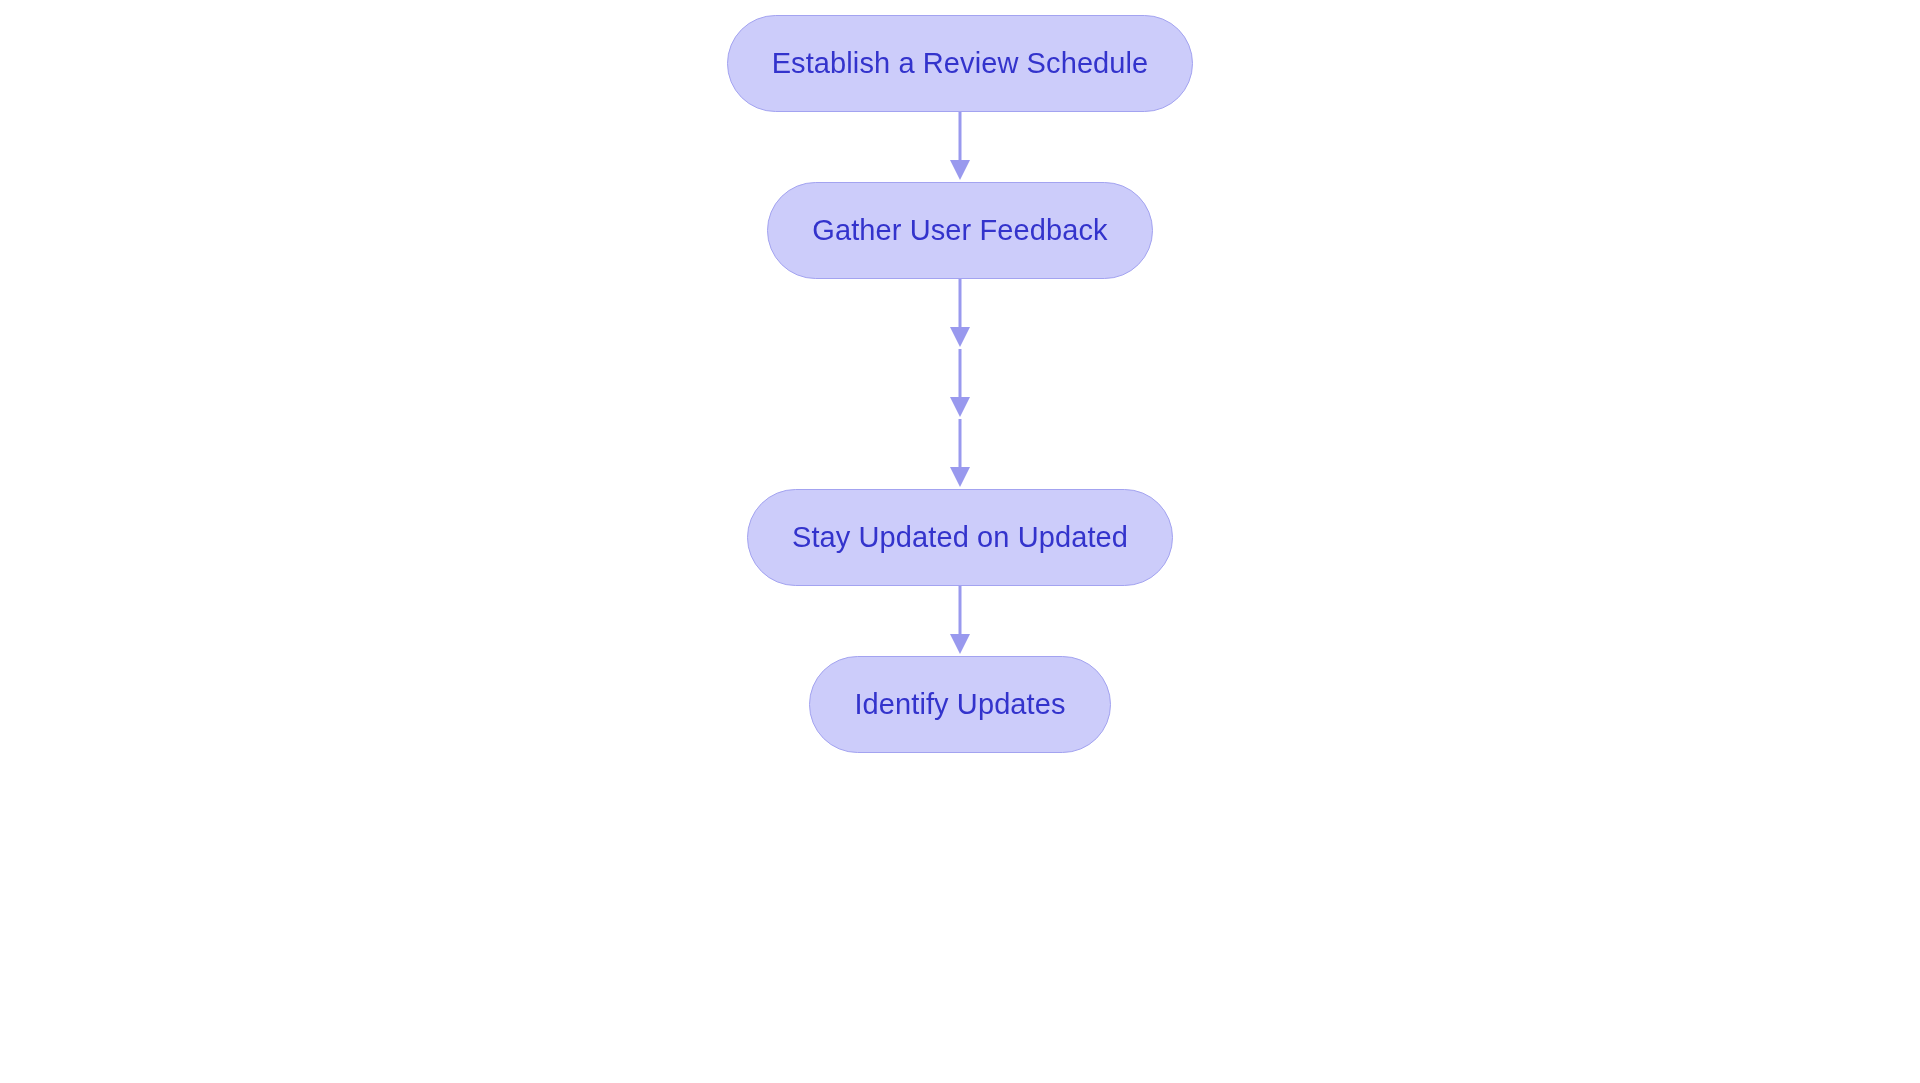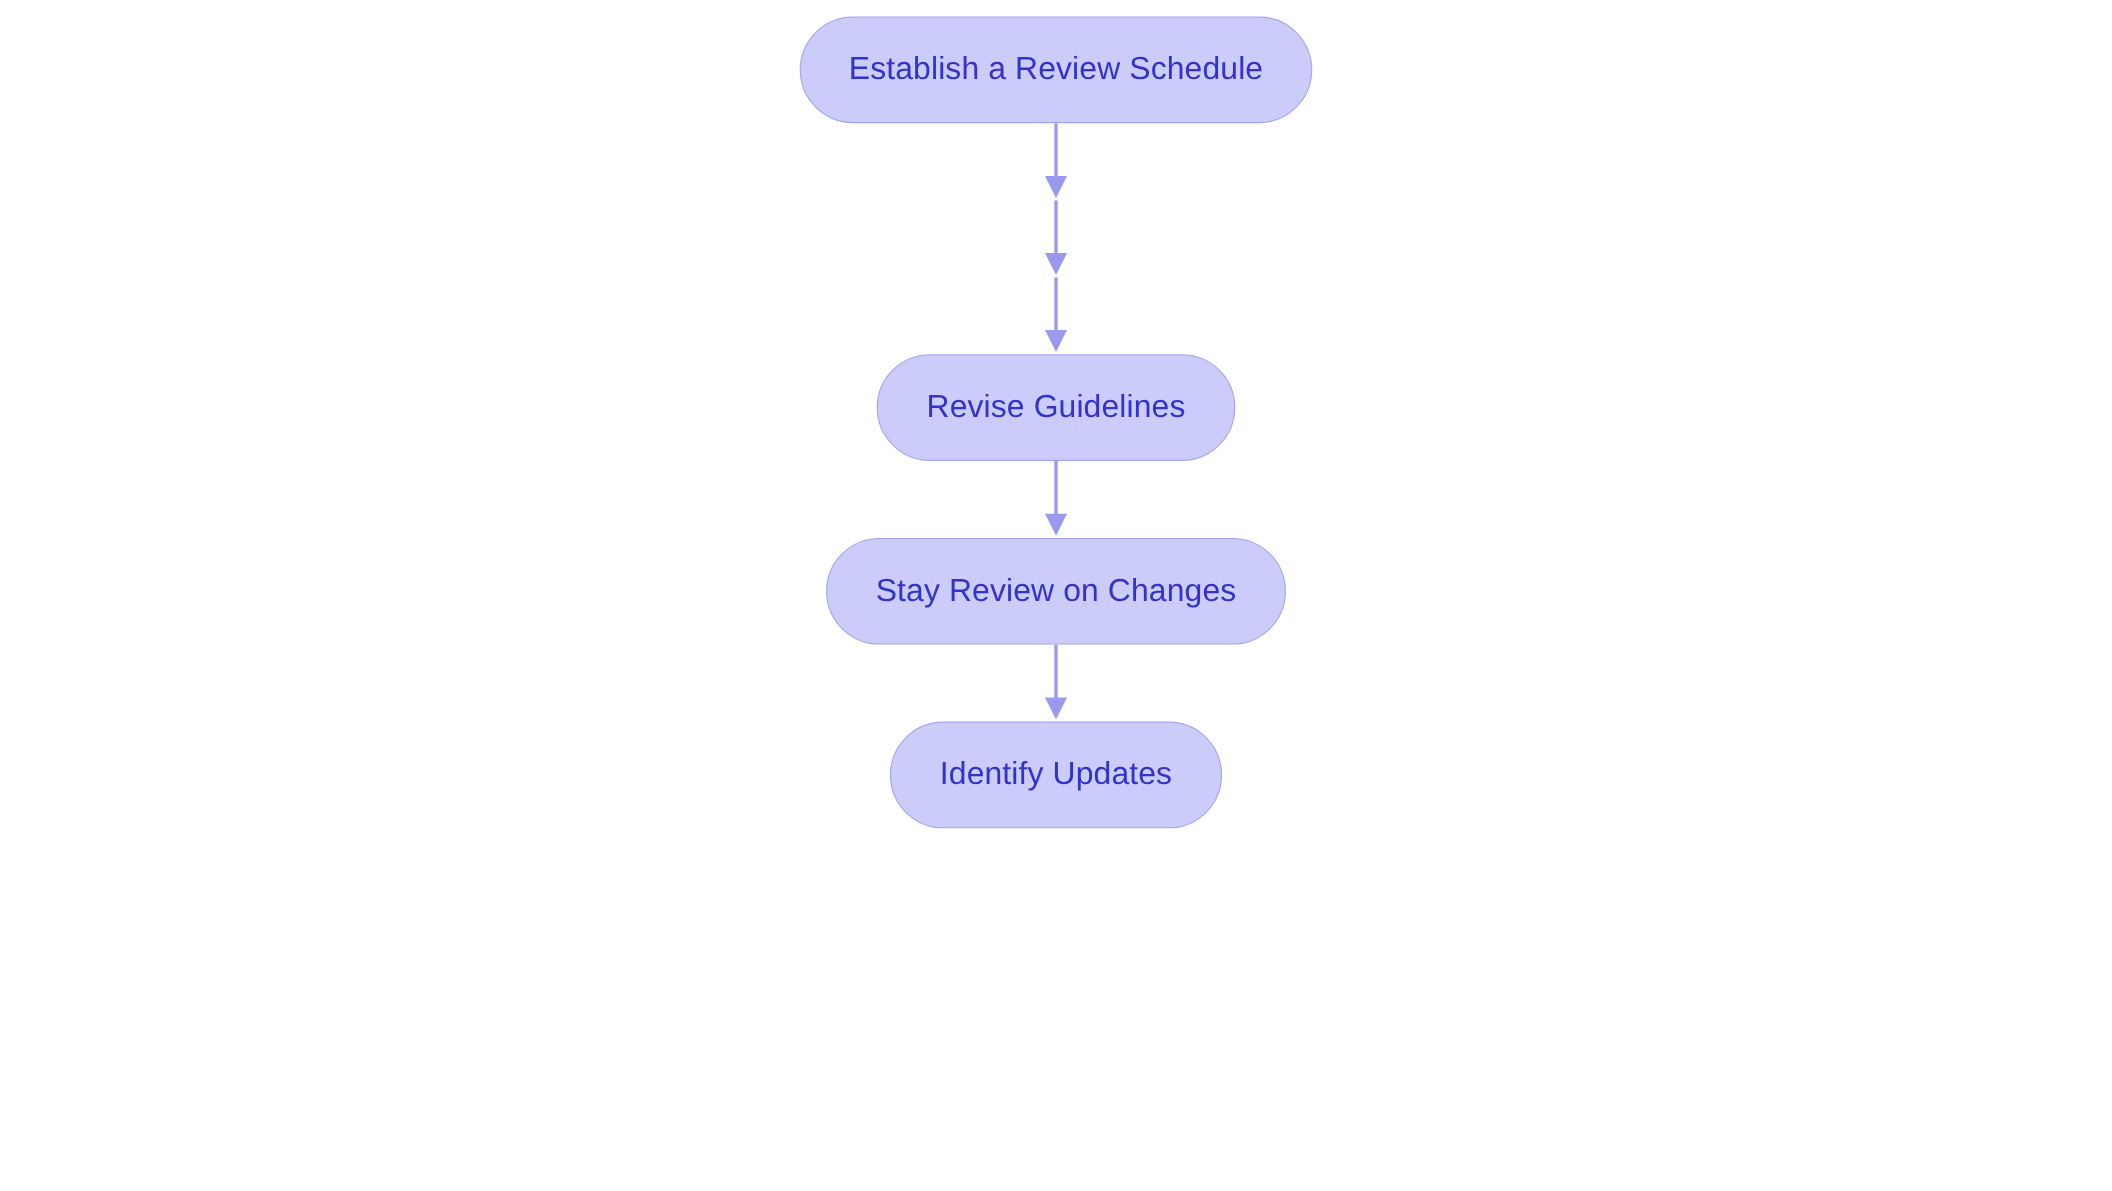--- a/index.html
+++ b/index.html
@@ -78,43 +78,43 @@
 
     <div class="flow-node" style="margin-top:13px;">
       <span class="flow-node-label">Establish a Review Schedule</span>
     </div>
 
     <svg class="flow-connector" viewBox="0 0 40 70">
       <line class="connector-line" x1="20" y1="0" x2="20" y2="52"></line>
       <polygon class="connector-head" points="20,68 10,48 30,48"></polygon>
     </svg>
 
+    <div class="flow-node">
+      <span class="flow-node-label">Gather User Feedback</span>
+    </div>
+
+    <svg class="flow-connector" viewBox="0 0 40 70">
+      <line class="connector-line" x1="20" y1="0" x2="20" y2="52"></line>
+      <polygon class="connector-head" points="20,68 10,48 30,48"></polygon>
+    </svg>
+
 
     <svg class="flow-connector" viewBox="0 0 40 70">
       <line class="connector-line" x1="20" y1="0" x2="20" y2="52"></line>
       <polygon class="connector-head" points="20,68 10,48 30,48"></polygon>
     </svg>
 
 
     <svg class="flow-connector" viewBox="0 0 40 70">
       <line class="connector-line" x1="20" y1="0" x2="20" y2="52"></line>
       <polygon class="connector-head" points="20,68 10,48 30,48"></polygon>
     </svg>
 
     <div class="flow-node">
-      <span class="flow-node-label">Revise Guidelines</span>
-    </div>
-
-    <svg class="flow-connector" viewBox="0 0 40 70">
-      <line class="connector-line" x1="20" y1="0" x2="20" y2="52"></line>
-      <polygon class="connector-head" points="20,68 10,48 30,48"></polygon>
-    </svg>
-
-    <div class="flow-node">
-      <span class="flow-node-label">Stay Review on Changes</span>
+      <span class="flow-node-label">Stay Updated on Updated</span>
     </div>
 
     <svg class="flow-connector" viewBox="0 0 40 70">
       <line class="connector-line" x1="20" y1="0" x2="20" y2="52"></line>
       <polygon class="connector-head" points="20,68 10,48 30,48"></polygon>
     </svg>
 
     <div class="flow-node">
       <span class="flow-node-label">Identify Updates</span>
     </div>

